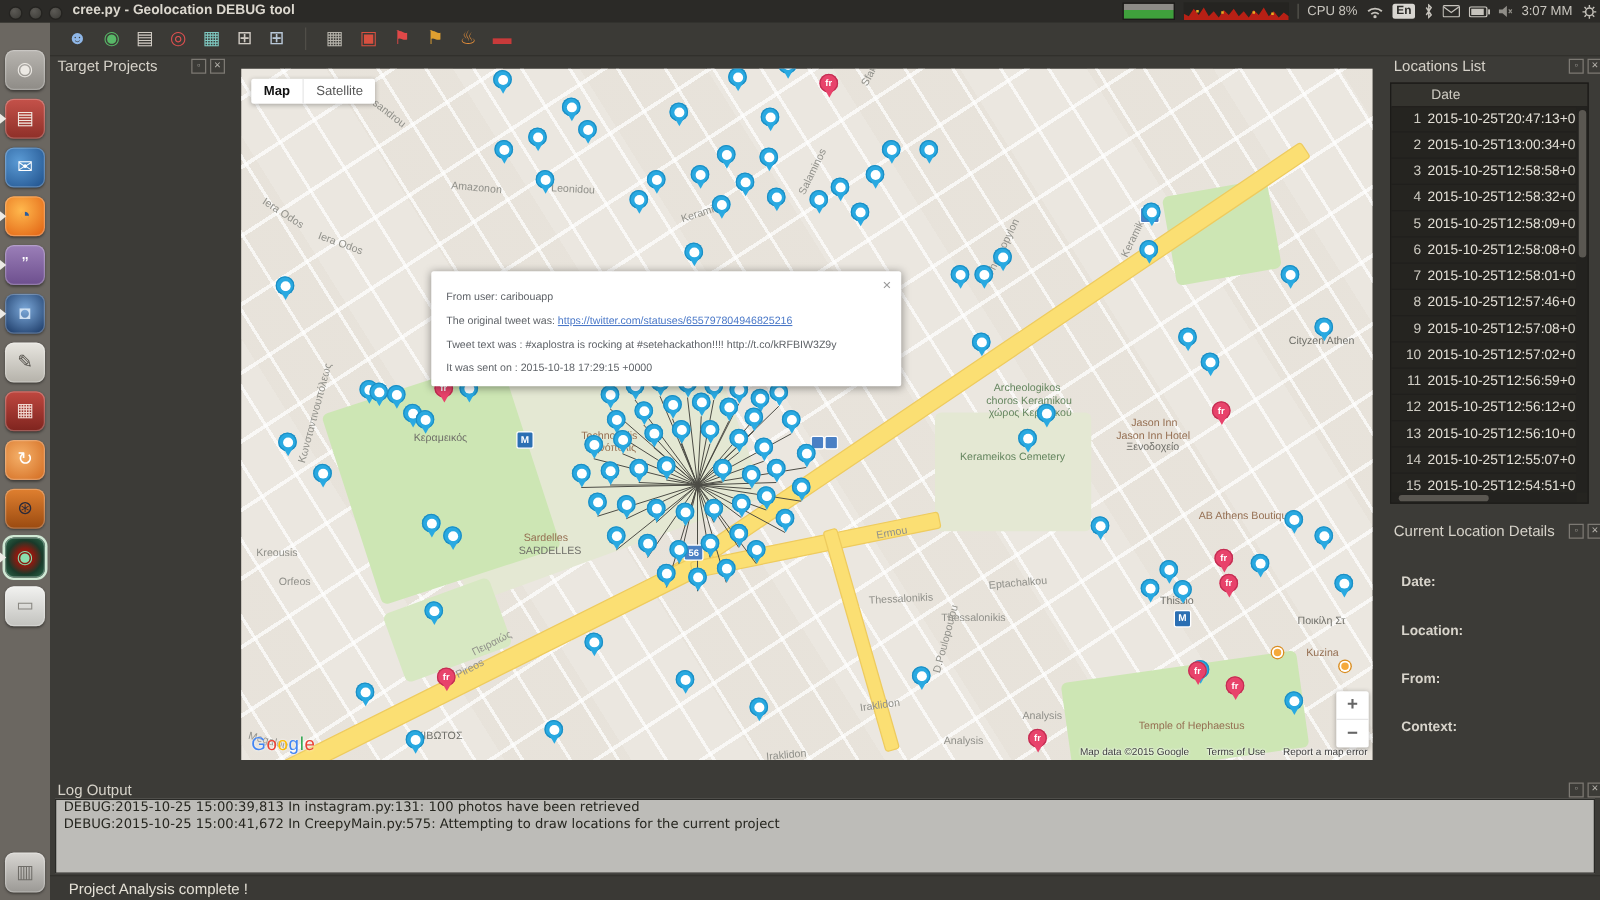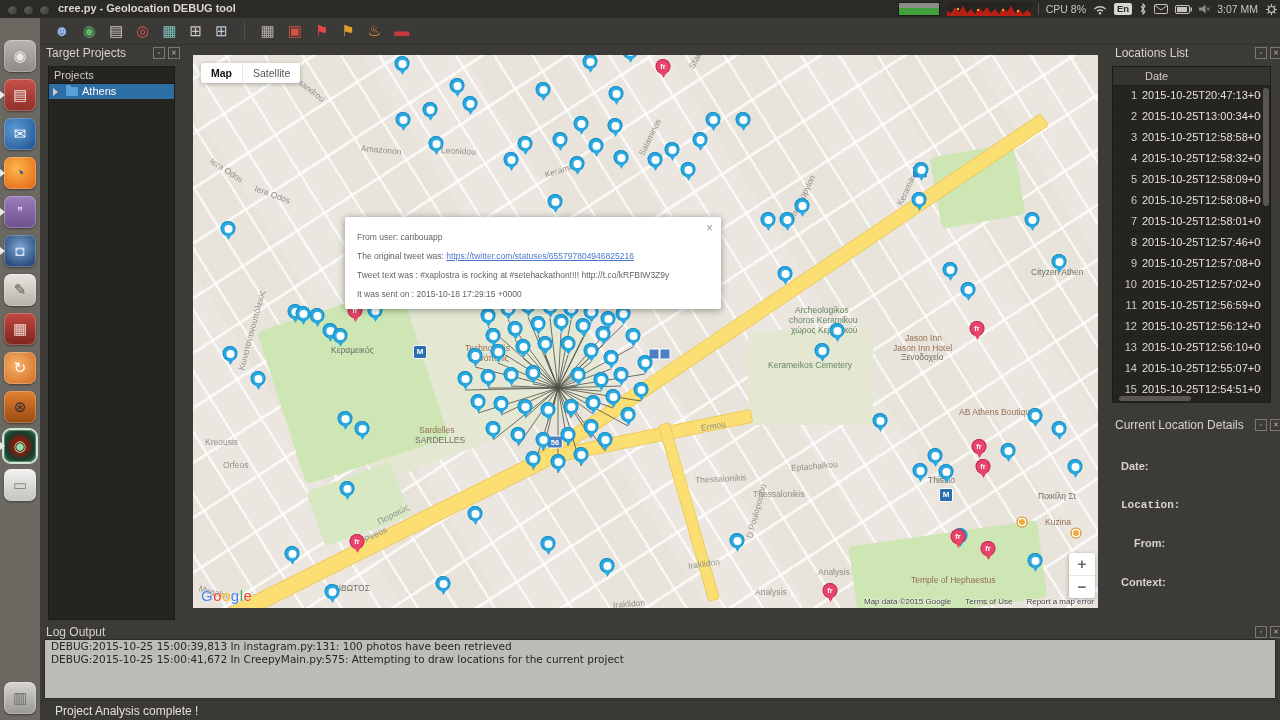--- a/index.html
+++ b/index.html
@@ -208,28 +208,20 @@
       <span class="t-icon" style="color: rgb(224, 160, 48);">⚑</span>
       <span class="t-icon" style="color: rgb(232, 144, 58);">♨</span>
       <span class="t-icon" style="color: rgb(200, 58, 58);">▬</span>
     </div>
 
   <span class="dock-title" style="left:6px;top:28px">Target Projects</span>
   <div class="dock-btns" style="left:113px;top:29px">
     <span class="dock-btn">▫</span>
     <span class="dock-btn">✕</span>
   </div>
-  <div id="tree">
-    <div id="tree-header">Projects</div>
-    <div id="tree-item">
-      <span class="tri"></span>
-      <span class="folder"></span>
-      <span>Athens</span>
-    </div>
-  </div>
 
   <div id="map">
     <div id="map-grid"></div>
     <div class="gpale" style="left:150px;top:235px;width:250px;height:155px;transform:rotate(-20deg)"></div>
     <div class="gpale" style="left:555px;top:275px;width:125px;height:95px"></div>
     <div class="gpark" style="left:85px;top:250px;width:150px;height:160px;transform:rotate(-18deg)"></div>
     <div class="gpark" style="left:742px;top:95px;width:85px;height:72px;transform:rotate(-10deg)"></div>
     <div class="gpark" style="left:660px;top:478px;width:190px;height:78px;transform:rotate(-8deg)"></div>
     <div class="gpark" style="left:120px;top:420px;width:90px;height:58px;transform:rotate(-20deg);background:#d7e8c2"></div>
     <div class="yroad" style="left:292px;top:228px;width:610px;height:13px;transform:rotate(-34deg)"></div>
@@ -815,22 +807,22 @@
       </div>
   </div>
 
   <span class="dock-title" style="left:1075px;top:400px">Current Location Details</span>
   <div class="dock-btns" style="left:1215px;top:401px">
     <span class="dock-btn">▫</span>
     <span class="dock-btn">✕</span>
   </div>
   <div id="cl-fields">
       <div class="cl-field" style="top: 442px;">Date:</div>
-      <div class="cl-field" style="top: 481px; font-family: Liberation Mono, monospace;">Location:</div>
-      <div class="cl-field" style="top: 519px; margin-left: 13px;">From:</div>
+      <div class="cl-field" style="top: 481px;">Location:</div>
+      <div class="cl-field" style="top: 519px;">From:</div>
       <div class="cl-field" style="top: 558px;">Context:</div>
     </div>
 
   <span class="dock-title" style="left:6px;top:607px">Log Output</span>
   <div class="dock-btns" style="left:1215px;top:608px">
     <span class="dock-btn">▫</span>
     <span class="dock-btn">✕</span>
   </div>
   <div id="log-box">
       <div class="log-line">DEBUG:2015-10-25 15:00:39,813  In instagram.py:131: 100 photos have been retrieved</div>

